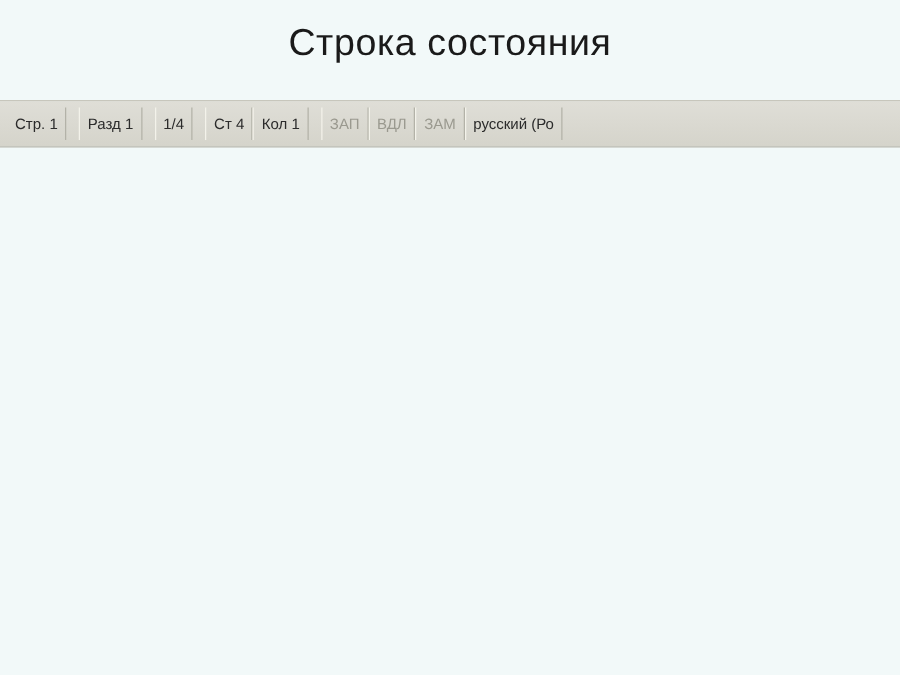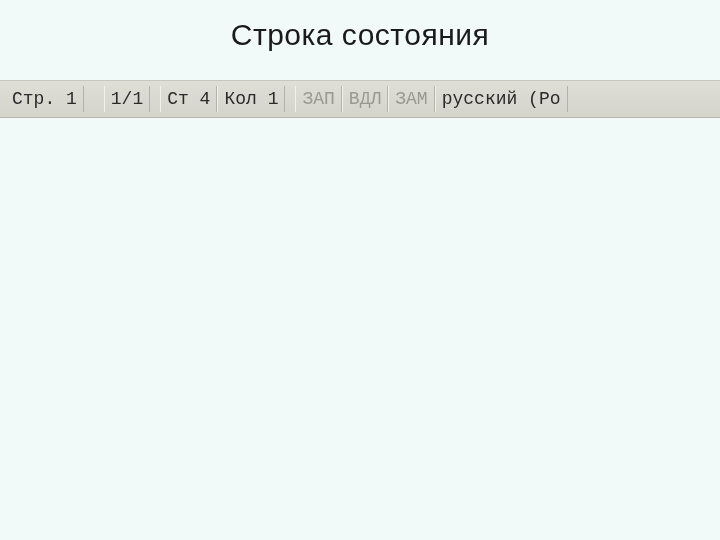--- a/index.html
+++ b/index.html
@@ -29,23 +29,23 @@
     width: 720px;
   }
   .statusbar {
     width: 100%;
     height: 38px;
     background: linear-gradient(#dfded7, #d5d4cb);
     border-top: 1px solid #c7c6bc;
     border-bottom: 1px solid #b8b7ad;
     display: flex;
     align-items: center;
-    font-family: Liberation Mono, monospace;
+    font-family: Liberation Sans, sans-serif;
     font-stretch: condensed;
-    font-size: 18px;
+    font-size: 12px;
     color: #2b2b2b;
     padding: 0 6px;
     box-sizing: border-box;
     white-space: nowrap;
   }
   .cell {
     padding: 0 6px;
     height: 26px;
     line-height: 26px;
     border-left: 1px solid #f3f2ea;
@@ -64,22 +64,23 @@
 <body>
 
 <div class="slide">
 
   <div class="title">Строка состояния</div>
 
   <div class="statusbar-wrap">
     <div class="statusbar">
       <span class="cell">Стр. 1</span>
       <span class="gap"></span>
+      <span class="cell">Разд 1</span>
       <span class="gap"></span>
-      <span class="cell">1/1</span>
+      <span class="cell">1/4</span>
       <span class="gap"></span>
       <span class="cell">Ст 4</span>
       <span class="cell">Кол 1</span>
       <span class="gap"></span>
       <span class="cell dim">ЗАП</span>
       <span class="cell dim">ВДЛ</span>
       <span class="cell dim">ЗАМ</span>
       <span class="cell">русский (Ро</span>
 
     </div>

